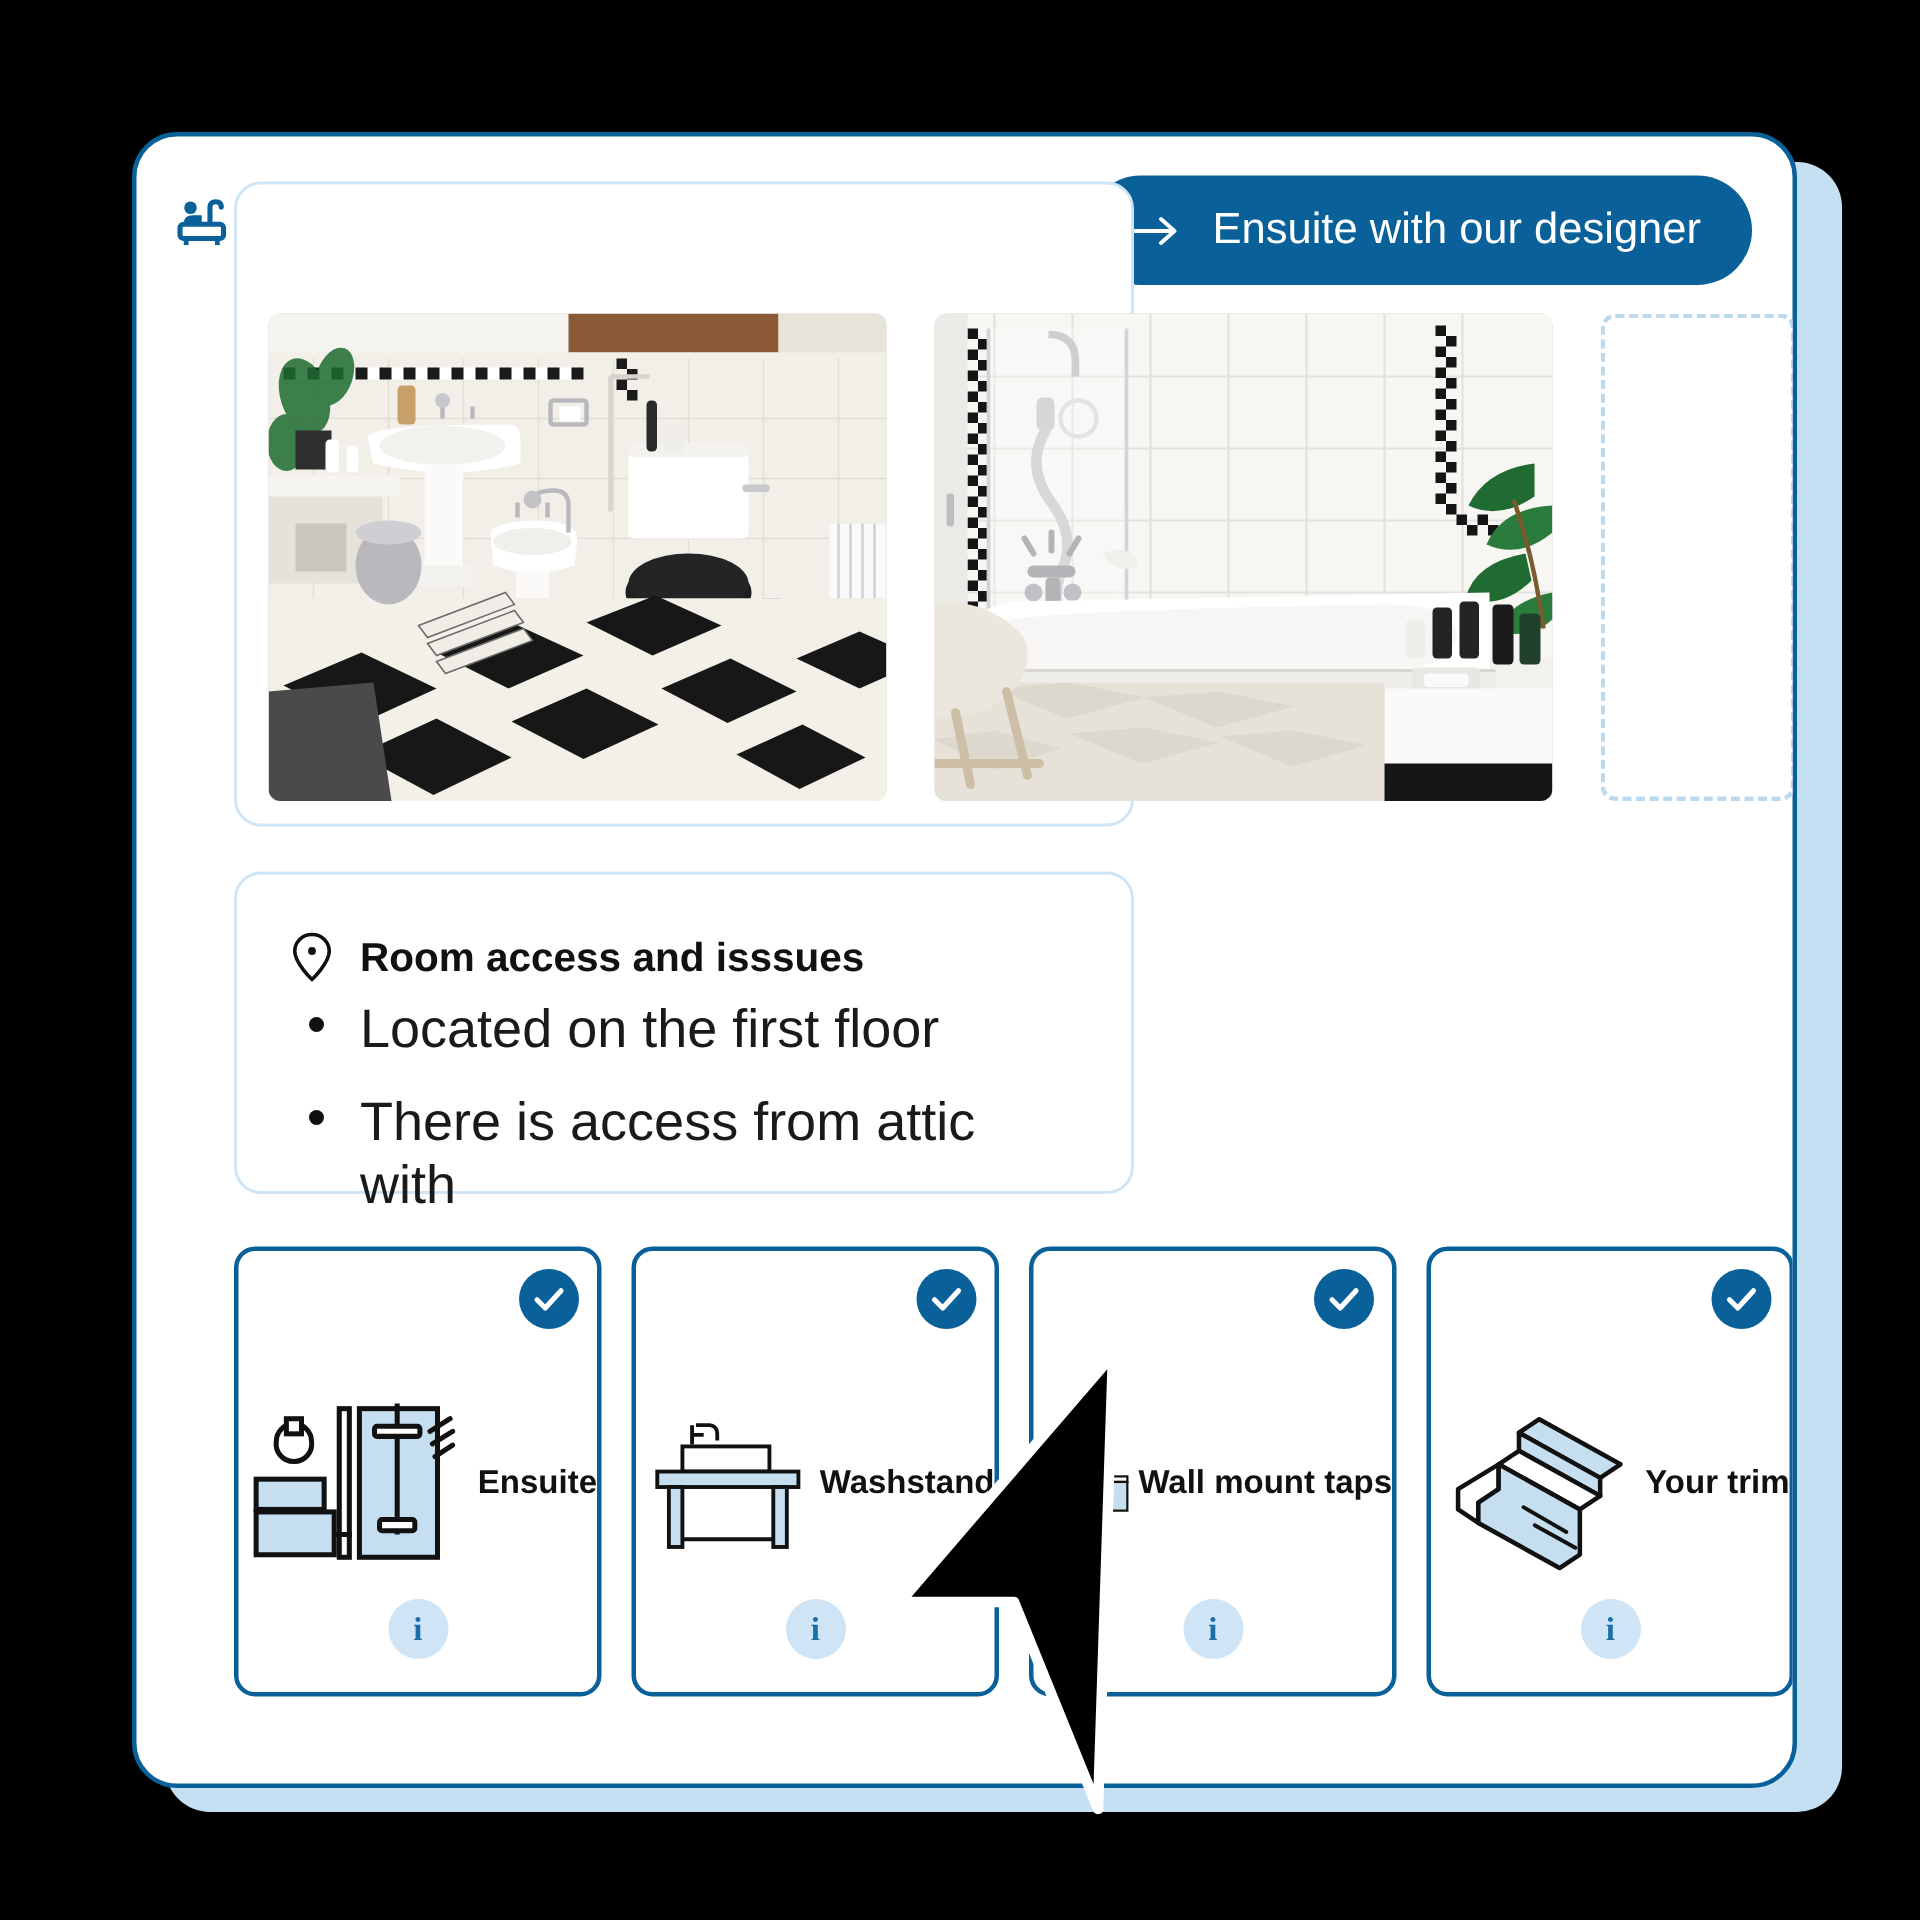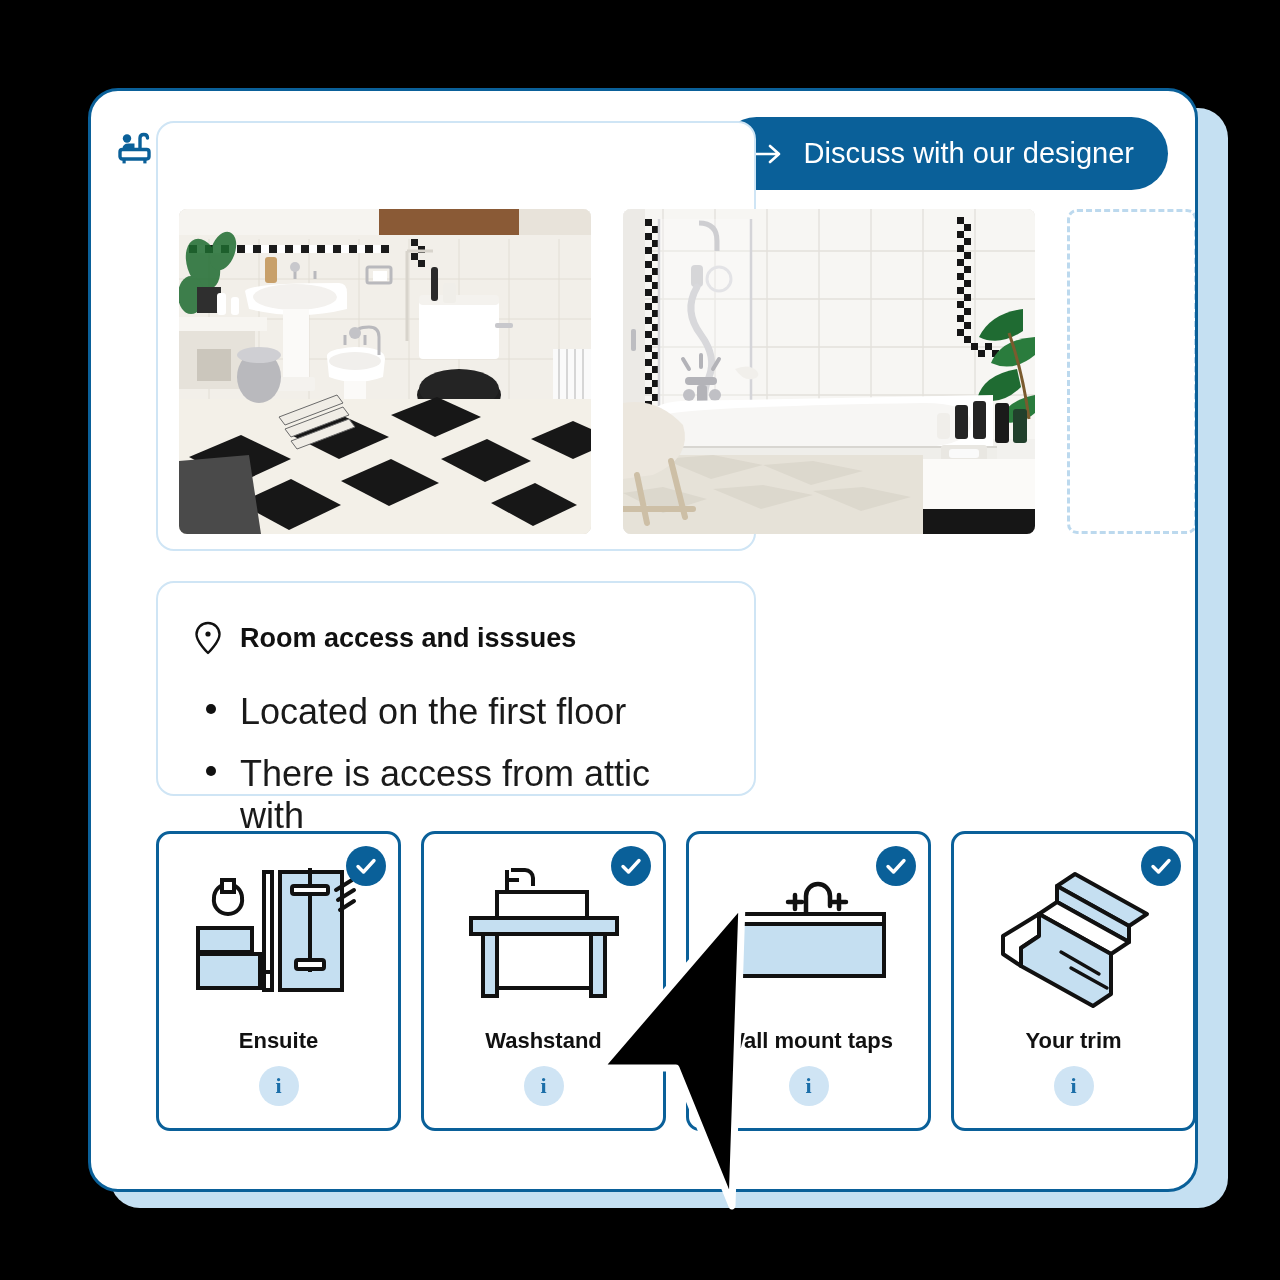--- a/index.html
+++ b/index.html
@@ -90,21 +90,21 @@
     position: absolute;
     left: 65px; top: 490px;
     width: 600px; height: 215px;
     border: 2px solid #cfe5f5;
     border-radius: 18px;
     background: #ffffff;
     padding: 38px 36px 0 36px;
   }
   .access-head {
     display: flex; align-items: center; gap: 18px;
-    margin-bottom: 36px;
+    margin-bottom: 10px;
   }
   .pin-icon { width: 28px; height: 34px; display: block; flex: none; }
   .access-title { font-size: 27px; font-weight: bold; color: #111111; }
   .access-list { list-style: none; }
   .access-list li {
     display: flex; align-items: flex-start; gap: 24px;
     font-size: 36px; color: #1a1a1a; margin-bottom: 20px;
     padding-left: 12px;
   }
   .bullet {
@@ -118,21 +118,21 @@
     left: 65px; top: 740px;
     display: flex; gap: 20px;
   }
   .fcard {
     position: relative;
     width: 245px; height: 300px;
     border: 3px solid #0a6099;
     border-radius: 14px;
     background: #ffffff;
     flex: none;
-    display: flex; flex-direction: column; align-items: center;
+    display: flex; flex-direction: row; align-items: center;
     cursor: pointer;
   }
   .fcard-art {
     margin-top: 22px; width: 190px; height: 158px;
     display: flex; align-items: center; justify-content: center;
   }
   .fcard-art svg { width: 100%; height: 100%; display: block; }
   .fcard-label {
     font-size: 22px; font-weight: bold; color: #111111;
     margin-top: 14px; white-space: nowrap;
@@ -181,21 +181,21 @@
           <rect x="6.5" y="33" width="3.2" height="4.4" fill="#0a6099"></rect>
           <rect x="27.3" y="33" width="3.2" height="4.4" fill="#0a6099"></rect>
         </svg>
         <span class="logo-text">Your logo</span>
       </div>
 
       <button class="cta">
         <svg class="cta-arrow" viewBox="0 0 34 22">
           <path d="M1 11 L31 11 M22 3 L31 11 L22 19" stroke="#ffffff" stroke-width="2.6" fill="none" stroke-linecap="round" stroke-linejoin="round"></path>
         </svg>
-        <span class="cta-label">Discuss with our designer</span>
+        <span class="cta-label">Ensuite with our designer</span>
       </button>
     </div>
 
     <div class="photos-card"></div>
 
     <div class="photo-row">
 
       <div class="photo">
         <svg viewBox="0 0 412 325" preserveAspectRatio="xMidYMid slice">
           <rect width="412" height="325" fill="#efece6"></rect>

